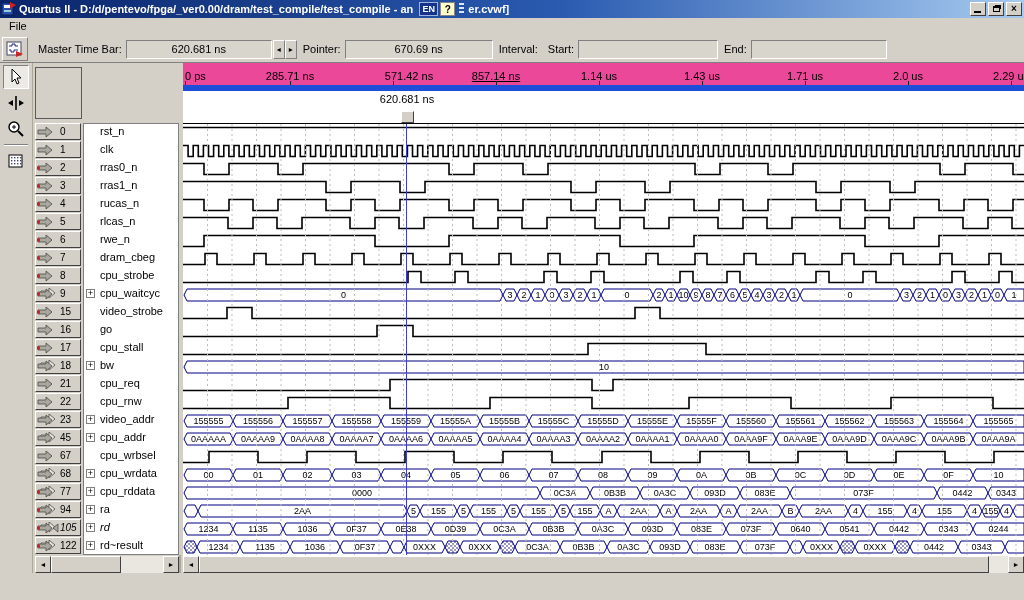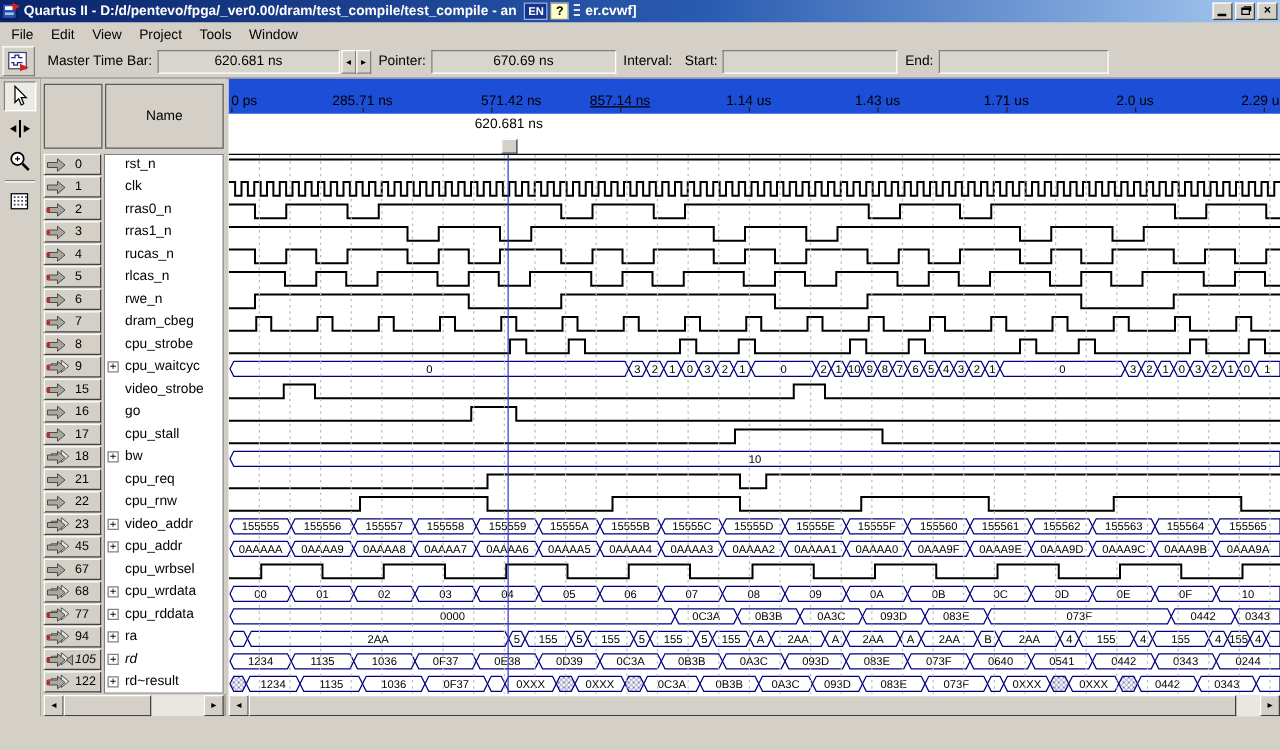--- a/index.html
+++ b/index.html
@@ -26,21 +26,21 @@
   .winbtn { width:16px; height:14px; background:#d4d0c8; border:1px solid;
     border-color:#fff #404040 #404040 #fff; margin-left:2px; position:relative;
     display:flex; align-items:center; justify-content:center; color:#000; }
   .winbtn .minbar { position:absolute; left:3px; bottom:2px; width:7px; height:2px; background:#000; }
   .winbtn .restbox { position:absolute; left:4px; top:3px; width:7px; height:6px; border:1px solid #000; border-top-width:2px; background:#d4d0c8; }
   .winbtn .restbox2 { position:absolute; left:6px; top:2px; width:6px; height:4px; border:1px solid #000; border-top-width:2px; }
   .winbtn .closex { font-size:10px; font-weight:bold; line-height:10px; }
 
   
   #menubar { left:0; top:18px; width:1024px; height:18px; background:#d4d0c8;
-    display:flex; align-items:flex-end; padding-left:2px; }
+    display:flex; align-items:flex-start; padding-left:2px;flex-direction:column; }
   .menu-item { padding:2px 7px; color:#000; }
 
   
   #toolbar { left:0; top:36px; width:1024px; height:27px; background:#d4d0c8;
     border-bottom:1px solid #808080; display:flex; align-items:center; }
   .tb-icon-btn { width:26px; height:24px; margin:0 4px 0 2px; border:1px solid;
     border-color:#fff #808080 #808080 #fff; display:flex; align-items:center; justify-content:center; background:#d4d0c8; }
   .tb-label { margin:0 4px 0 6px; color:#000; }
   .tb-field { height:19px; background:#d8d5cd; border:1px solid; border-color:#808080 #fff #fff #808080;
     display:flex; align-items:center; justify-content:center; color:#000; }
@@ -73,21 +73,21 @@
   
   .hscroll { position:absolute; height:17px; background:#e9e7e0; display:block; }
   .sb-btn { position:absolute; top:0; width:16px; height:17px; background:#d4d0c8; border:1px solid;
     border-color:#fff #404040 #404040 #fff; font-size:7px; color:#000;
     display:flex; align-items:center; justify-content:center; }
   .sb-thumb { position:absolute; top:0; height:17px; background:#d4d0c8; border:1px solid;
     border-color:#fff #404040 #404040 #fff; }
 
   
   #wave-panel { left:183px; top:63px; width:841px; height:537px; background:#fff; }
-  #ruler { left:0; top:0; width:841px; height:28px; background:#1d4ed8; border-bottom:1px solid #1d4ed8; }
+  #ruler { left:0; top:0; width:841px; height:28px; background:#ec4899; border-bottom:6px solid #1d4ed8; }
   .ruler-label { position:absolute; bottom:3px; color:#000; white-space:nowrap; }
   .ruler-tick { position:absolute; bottom:0; width:1px; height:4px; background:#222; }
   #cursor-strip { left:0; top:28px; width:841px; height:32px; background:#fff; }
   #cursor-label { position:absolute; top:2px; transform:translateX(-50%); color:#000; }
   #cursor-handle { position:absolute; bottom:0; width:13px; height:12px; background:#d4d0c8;
     border:1px solid; border-color:#fff #404040 #404040 #fff; }
   #wave-rows { left:0; top:60px; width:841px; height:432px; background:#fff; border-top:1px solid #000; overflow:hidden; }
   #wave-rows svg.wave-row { display:block; }
   #grid-svg { position:absolute; left:0; top:0; }
   #cursor-line { position:absolute; top:0; width:1px; height:432px; background:#3c3ccd; z-index:5; }
@@ -200,21 +200,20 @@
         <rect x="13" y="5" width="1.4" height="1.4" fill="#446"></rect>
         <rect x="13" y="8" width="1.4" height="1.4" fill="#446"></rect>
         <rect x="13" y="11" width="1.4" height="1.4" fill="#446"></rect>
       </svg>
     </div>
   </div>
 
 <div class="abs" id="name-panel">
   <div class="abs" id="name-header">
     <div class="hdr-cell" style="left:2px;top:4px;width:47px;height:52px"></div>
-    <div class="hdr-cell" style="left:51px;top:4px;width:95px;height:52px">Name</div>
   </div>
   <div class="abs" id="name-rows">
     <div class="names-bg"></div>
   <div class="sig-row" style="top: 0px;">
         <div class="numbtn">
           <svg width="22" height="12" viewBox="0 0 22 12">
             <polygon points="1,4 9,4 9,1 15,6 9,11 9,8 1,8" fill="#aaa89e" stroke="#3a3a3a" stroke-width="0.7"></polygon>
           </svg>
           <span>0</span>
         </div>

